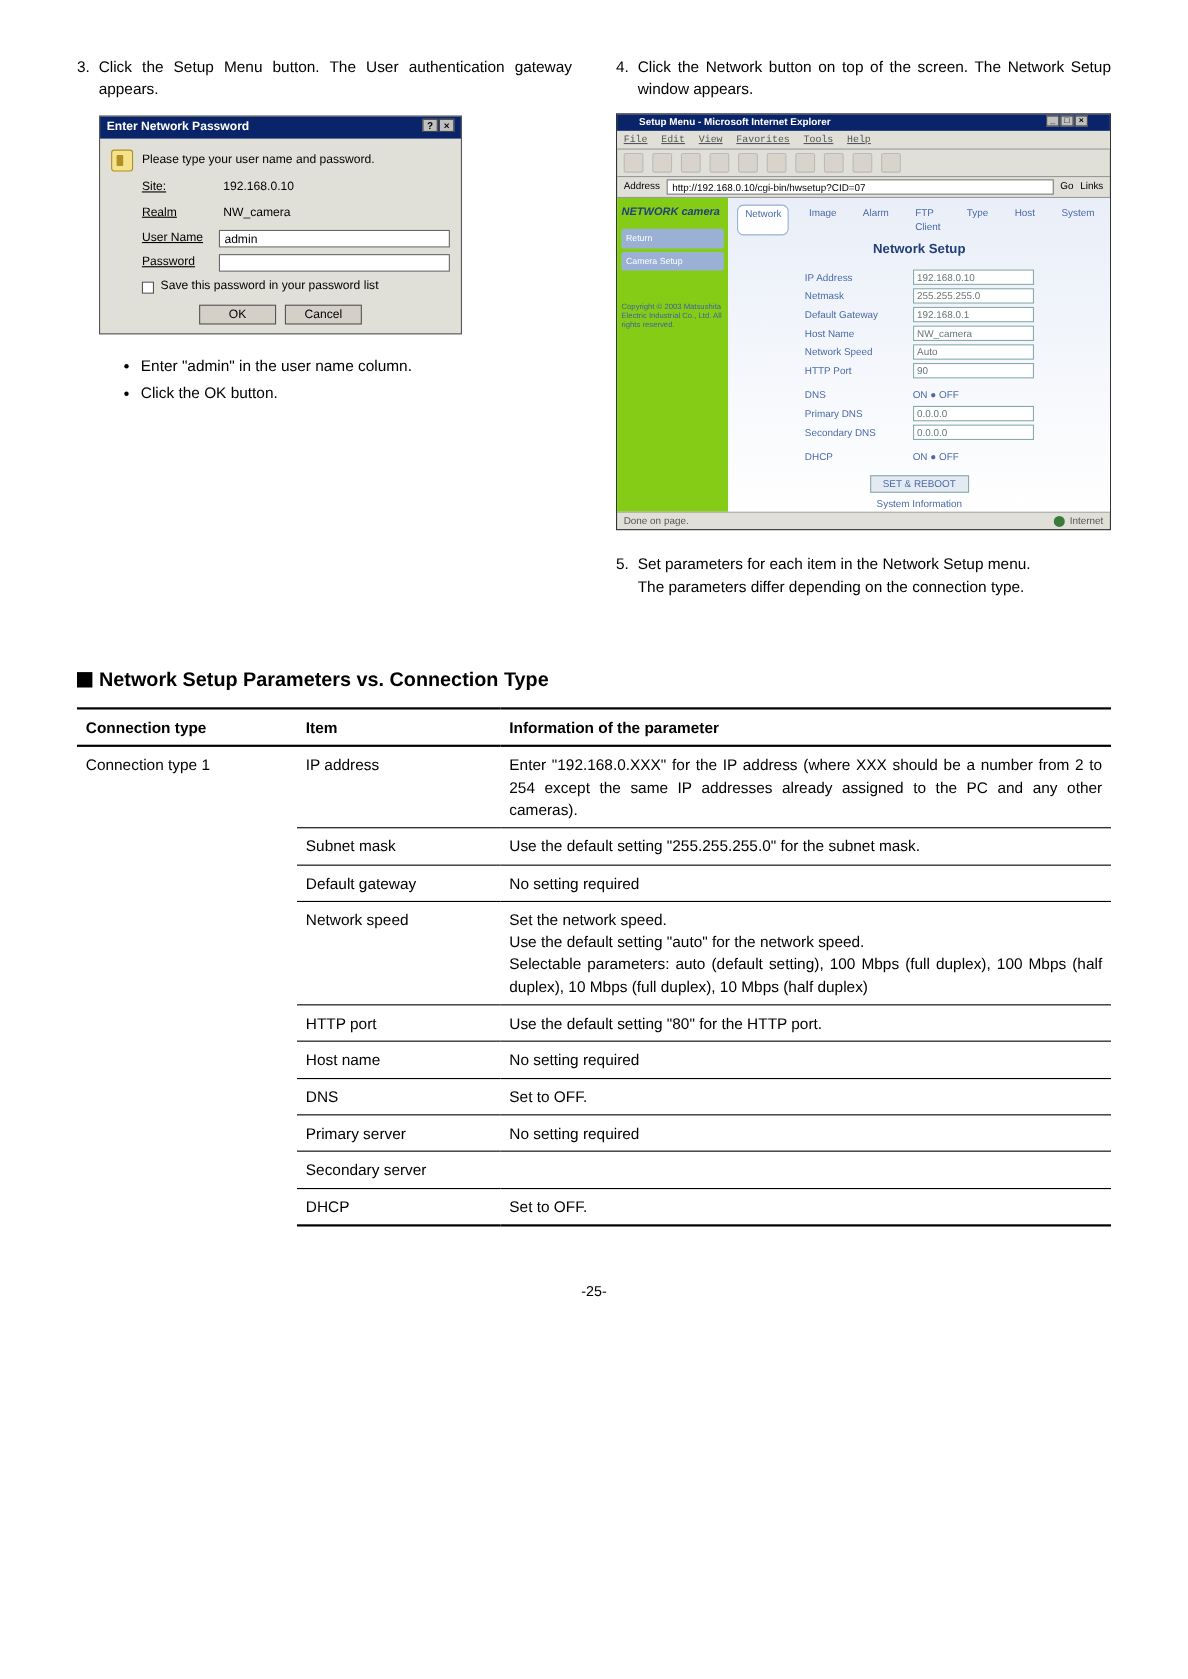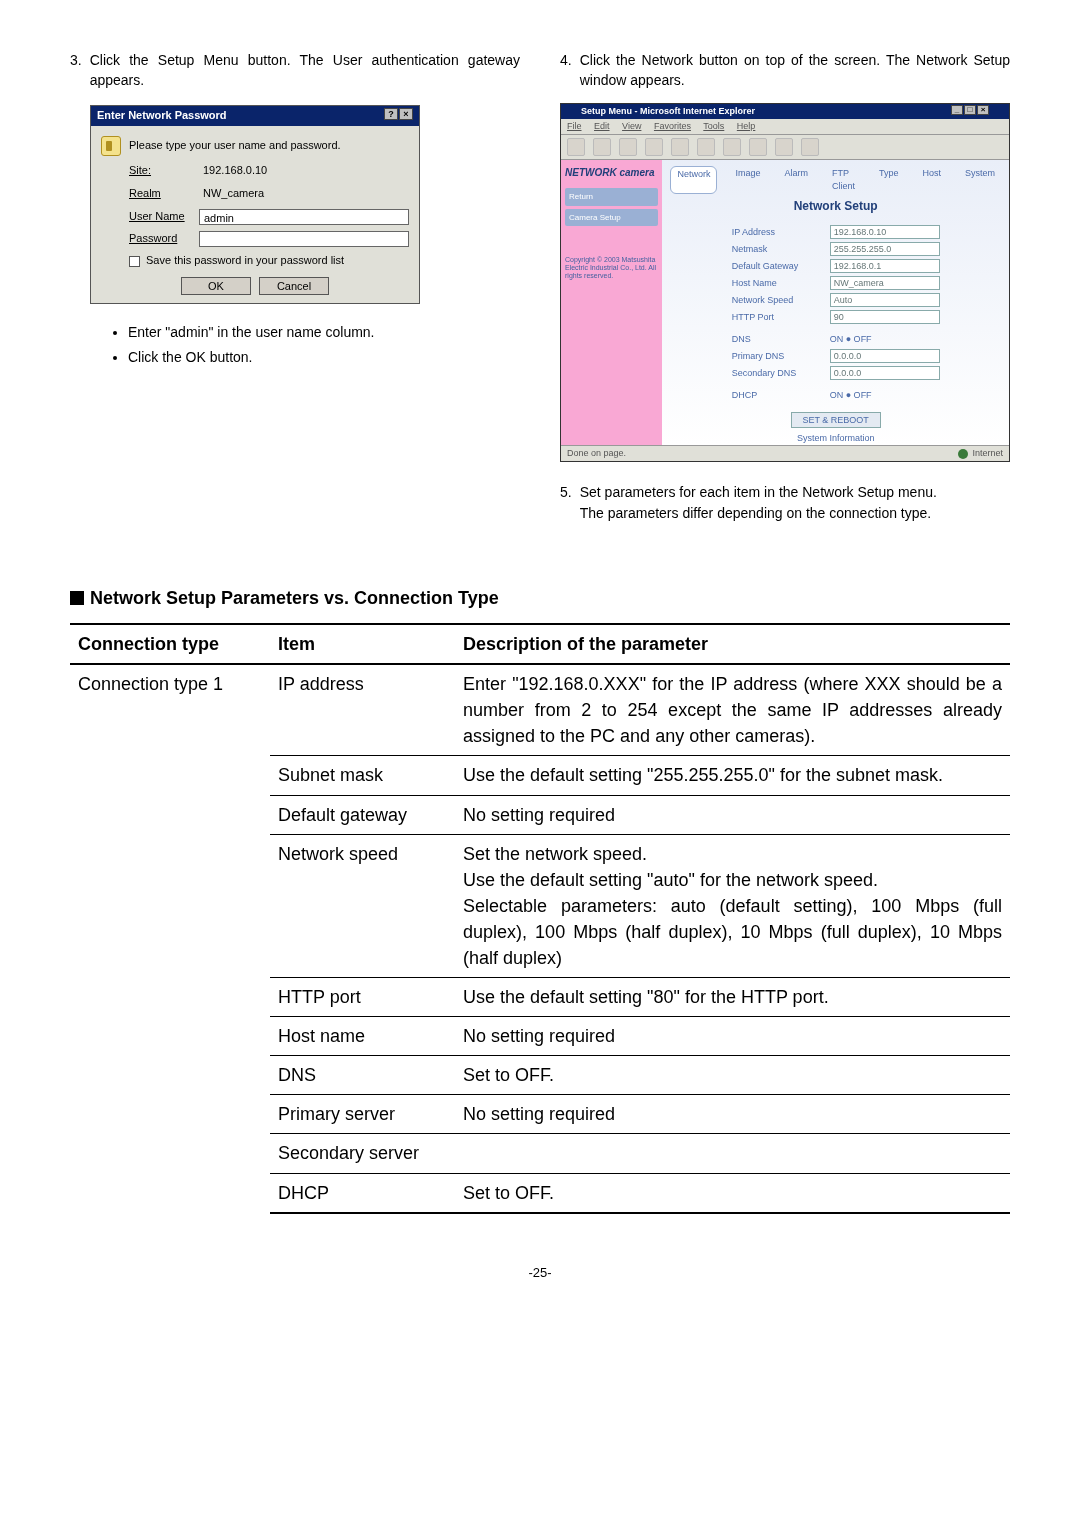--- a/index.html
+++ b/index.html
@@ -106,27 +106,27 @@
     background: #0a246a;
     color: #fff;
     padding: 1px 20px;
     display: flex;
     justify-content: space-between;
     font-weight: bold;
   }
   .b-title .wbtns { display:flex; gap:1px; }
   .b-title .wbtn { width:12px;height:10px;background:#c0c0c0;border:1px solid #444;color:#000;font-size:8px;line-height:8px;text-align:center; }
   .b-menu { padding: 1px 6px; border-bottom: 1px solid #999; background:#e0e0d8; }
-  .b-menu span { margin-right: 10px; text-decoration: underline; color:#555; }
+  .b-menu span { margin-right: 10px; text-decoration: underline; color:#555;font-family:Liberation Mono, monospace; }
   .b-tool { padding: 3px 6px; border-bottom:1px solid #999; display:flex; gap:8px; align-items:center; }
   .tbtn { width:18px;height:18px;border:1px solid #bbb;background:#d8d4cc;border-radius:2px;position:relative; }
   .b-addr { display:flex; align-items:center; padding:2px 6px; border-bottom:1px solid #999; gap:6px; }
   .b-addr .field { flex:1; background:#fff; border:1px solid #777; padding:1px 4px; height:14px; overflow:hidden; white-space:nowrap; }
   .b-content { display:flex; background:#fff; }
-  .b-left { width:110px; background:#f9a8d4; padding:6px 4px; }
+  .b-left { width:110px; background:#84cc16; padding:6px 4px; }
   .b-logo { font-style:italic; font-weight:bold; font-size:10px; color:#22407a; margin-bottom:8px; }
   .b-tab { background:#9ab0d4; color:#fff; padding:3px 4px; margin-bottom:3px; font-size:8px; border-radius:2px; }
   .b-copy { font-size:7px; color:#4461a0; margin-top:30px; line-height:1.1; }
   .b-right { flex:1; background:linear-gradient(#e9eef8,#fff); padding:6px 8px 0 8px; }
   .b-top-tabs { display:flex; gap:12px; justify-content:center; margin-bottom:4px; }
   .b-top-tabs span { color:#4a6aa8; padding:1px 6px; }
   .b-top-tabs .act { border:1px solid #9ab0d4; border-radius:6px; background:#fff; }
   .ns-title { text-align:center; color:#22407a; font-weight:bold; font-size:12px; margin:2px 0 10px 0; }
   .ns-row { display:flex; align-items:center; justify-content:center; gap:8px; margin-bottom:3px; }
   .ns-row .lbl { width:90px; text-align:left; color:#4a6aa8; }
@@ -143,21 +143,21 @@
     font-size: 18px;
     font-weight: bold;
     margin: 50px 0 12px 0;
   }
   .sq { display:inline-block; width:14px; height:14px; background:#000; margin-right:6px; vertical-align:-1px; }
 
   
   table.params {
     width: 100%;
     border-collapse: collapse;
-    font-size: 18px;
+    font-size: 14px;
     margin-top: 8px;
   }
   table.params th {
     text-align: left;
     font-weight: bold;
     border-top: 2px solid #000;
     border-bottom: 2px solid #000;
     padding: 6px 8px;
     vertical-align: top;
   }
@@ -258,20 +258,26 @@
         <div class="tbtn"></div>
         <div class="tbtn"></div>
         <div class="tbtn"></div>
         <div class="tbtn"></div>
         <div class="tbtn"></div>
         <div class="tbtn"></div>
         <div class="tbtn"></div>
         <div class="tbtn"></div>
         <div class="tbtn"></div>
         <div class="tbtn"></div>
+      </div>
+      <div class="b-addr">
+        <span>Address</span>
+        <div class="field">http://192.168.0.10/cgi-bin/hwsetup?CID=07</div>
+        <span>Go</span>
+        <span>Links</span>
       </div>
       <div class="b-content">
         <div class="b-left">
           <div class="b-logo">NETWORK camera</div>
           <div class="b-tab">Return</div>
           <div class="b-tab">Camera Setup</div>
           <div class="b-copy">Copyright © 2003 Matsushita Electric Industrial Co., Ltd. All rights reserved.</div>
         </div>
         <div class="b-right">
           <div class="b-top-tabs">
@@ -351,21 +357,21 @@
 
 <h2 class="section">
   <span class="sq"></span><span>Network Setup Parameters vs. Connection Type</span>
 </h2>
 
 <table class="params">
   <thead>
     <tr>
       <th class="col-a">Connection type</th>
       <th class="col-b">Item</th>
-      <th>Description of the parameter</th>
+      <th>Information of the parameter</th>
     </tr>
   </thead>
   <tbody>
     <tr>
       <td class="ctcol" rowspan="10">Connection type 1</td>
       <td>IP address</td>
       <td>Enter "192.168.0.XXX" for the IP address (where XXX should be a number from 2 to 254 except the same IP addresses already assigned to the PC and any other cameras).</td>
     </tr>
     <tr>
       <td>Subnet mask</td>

